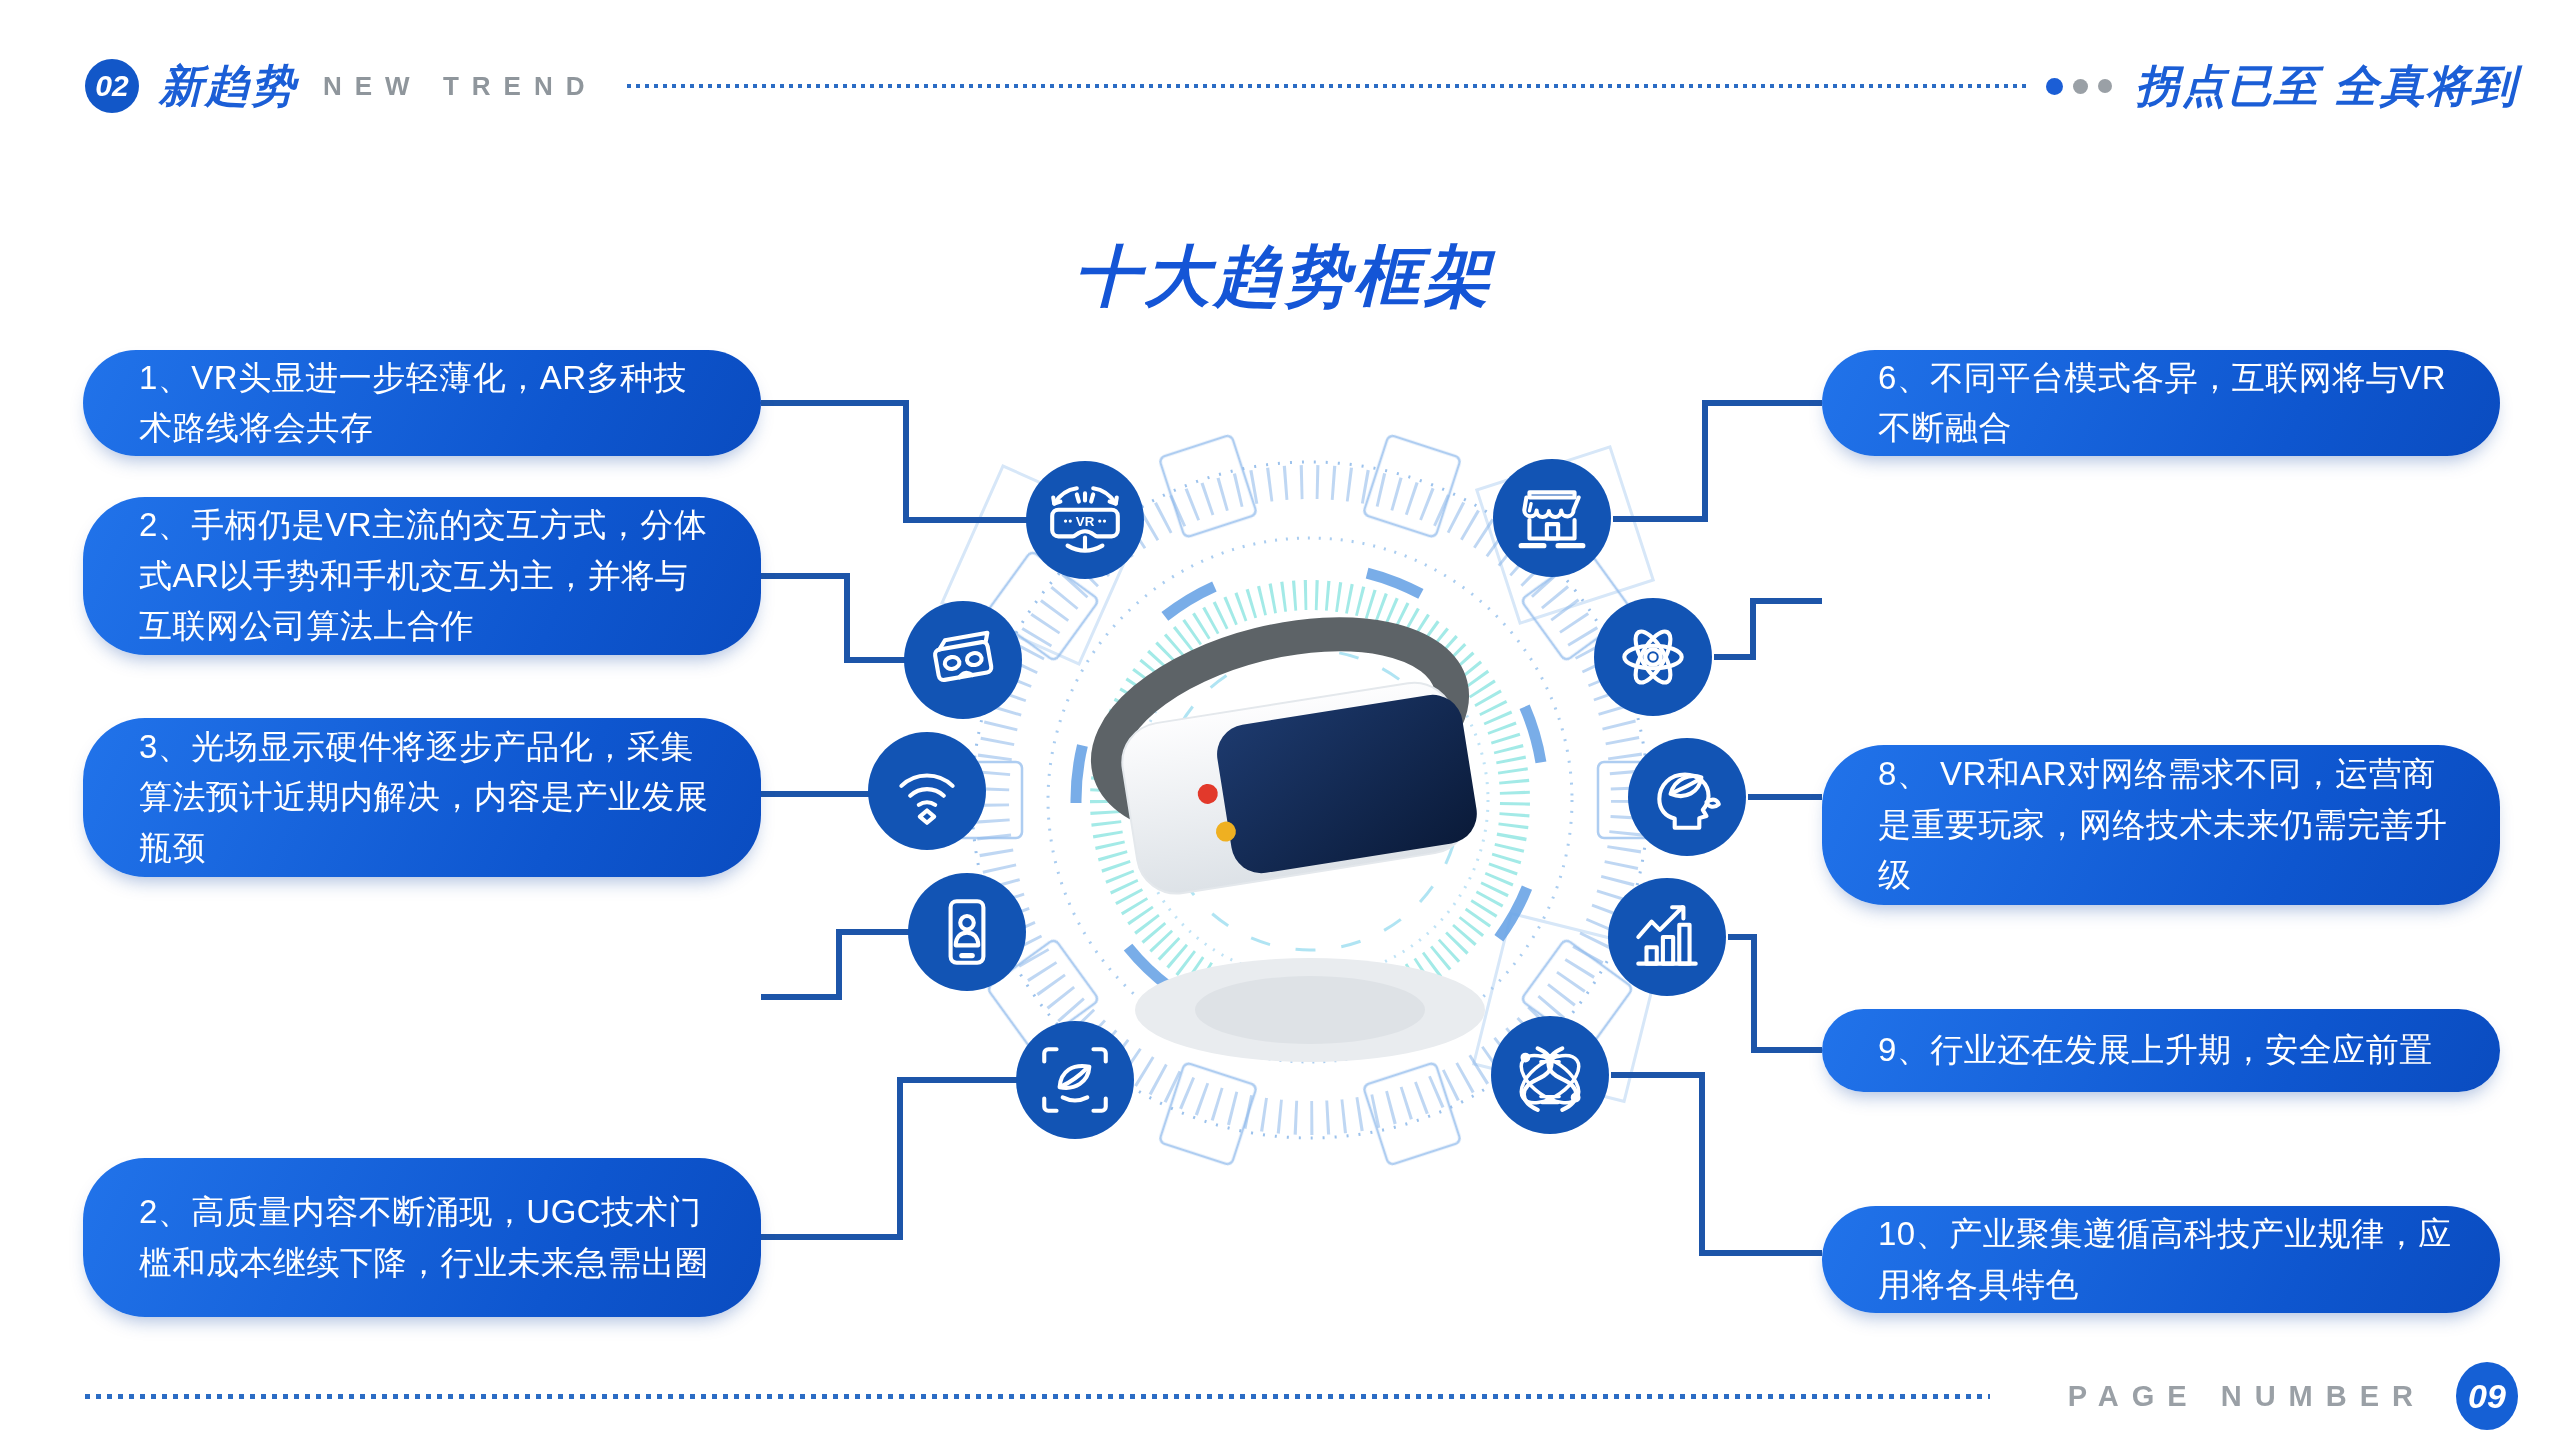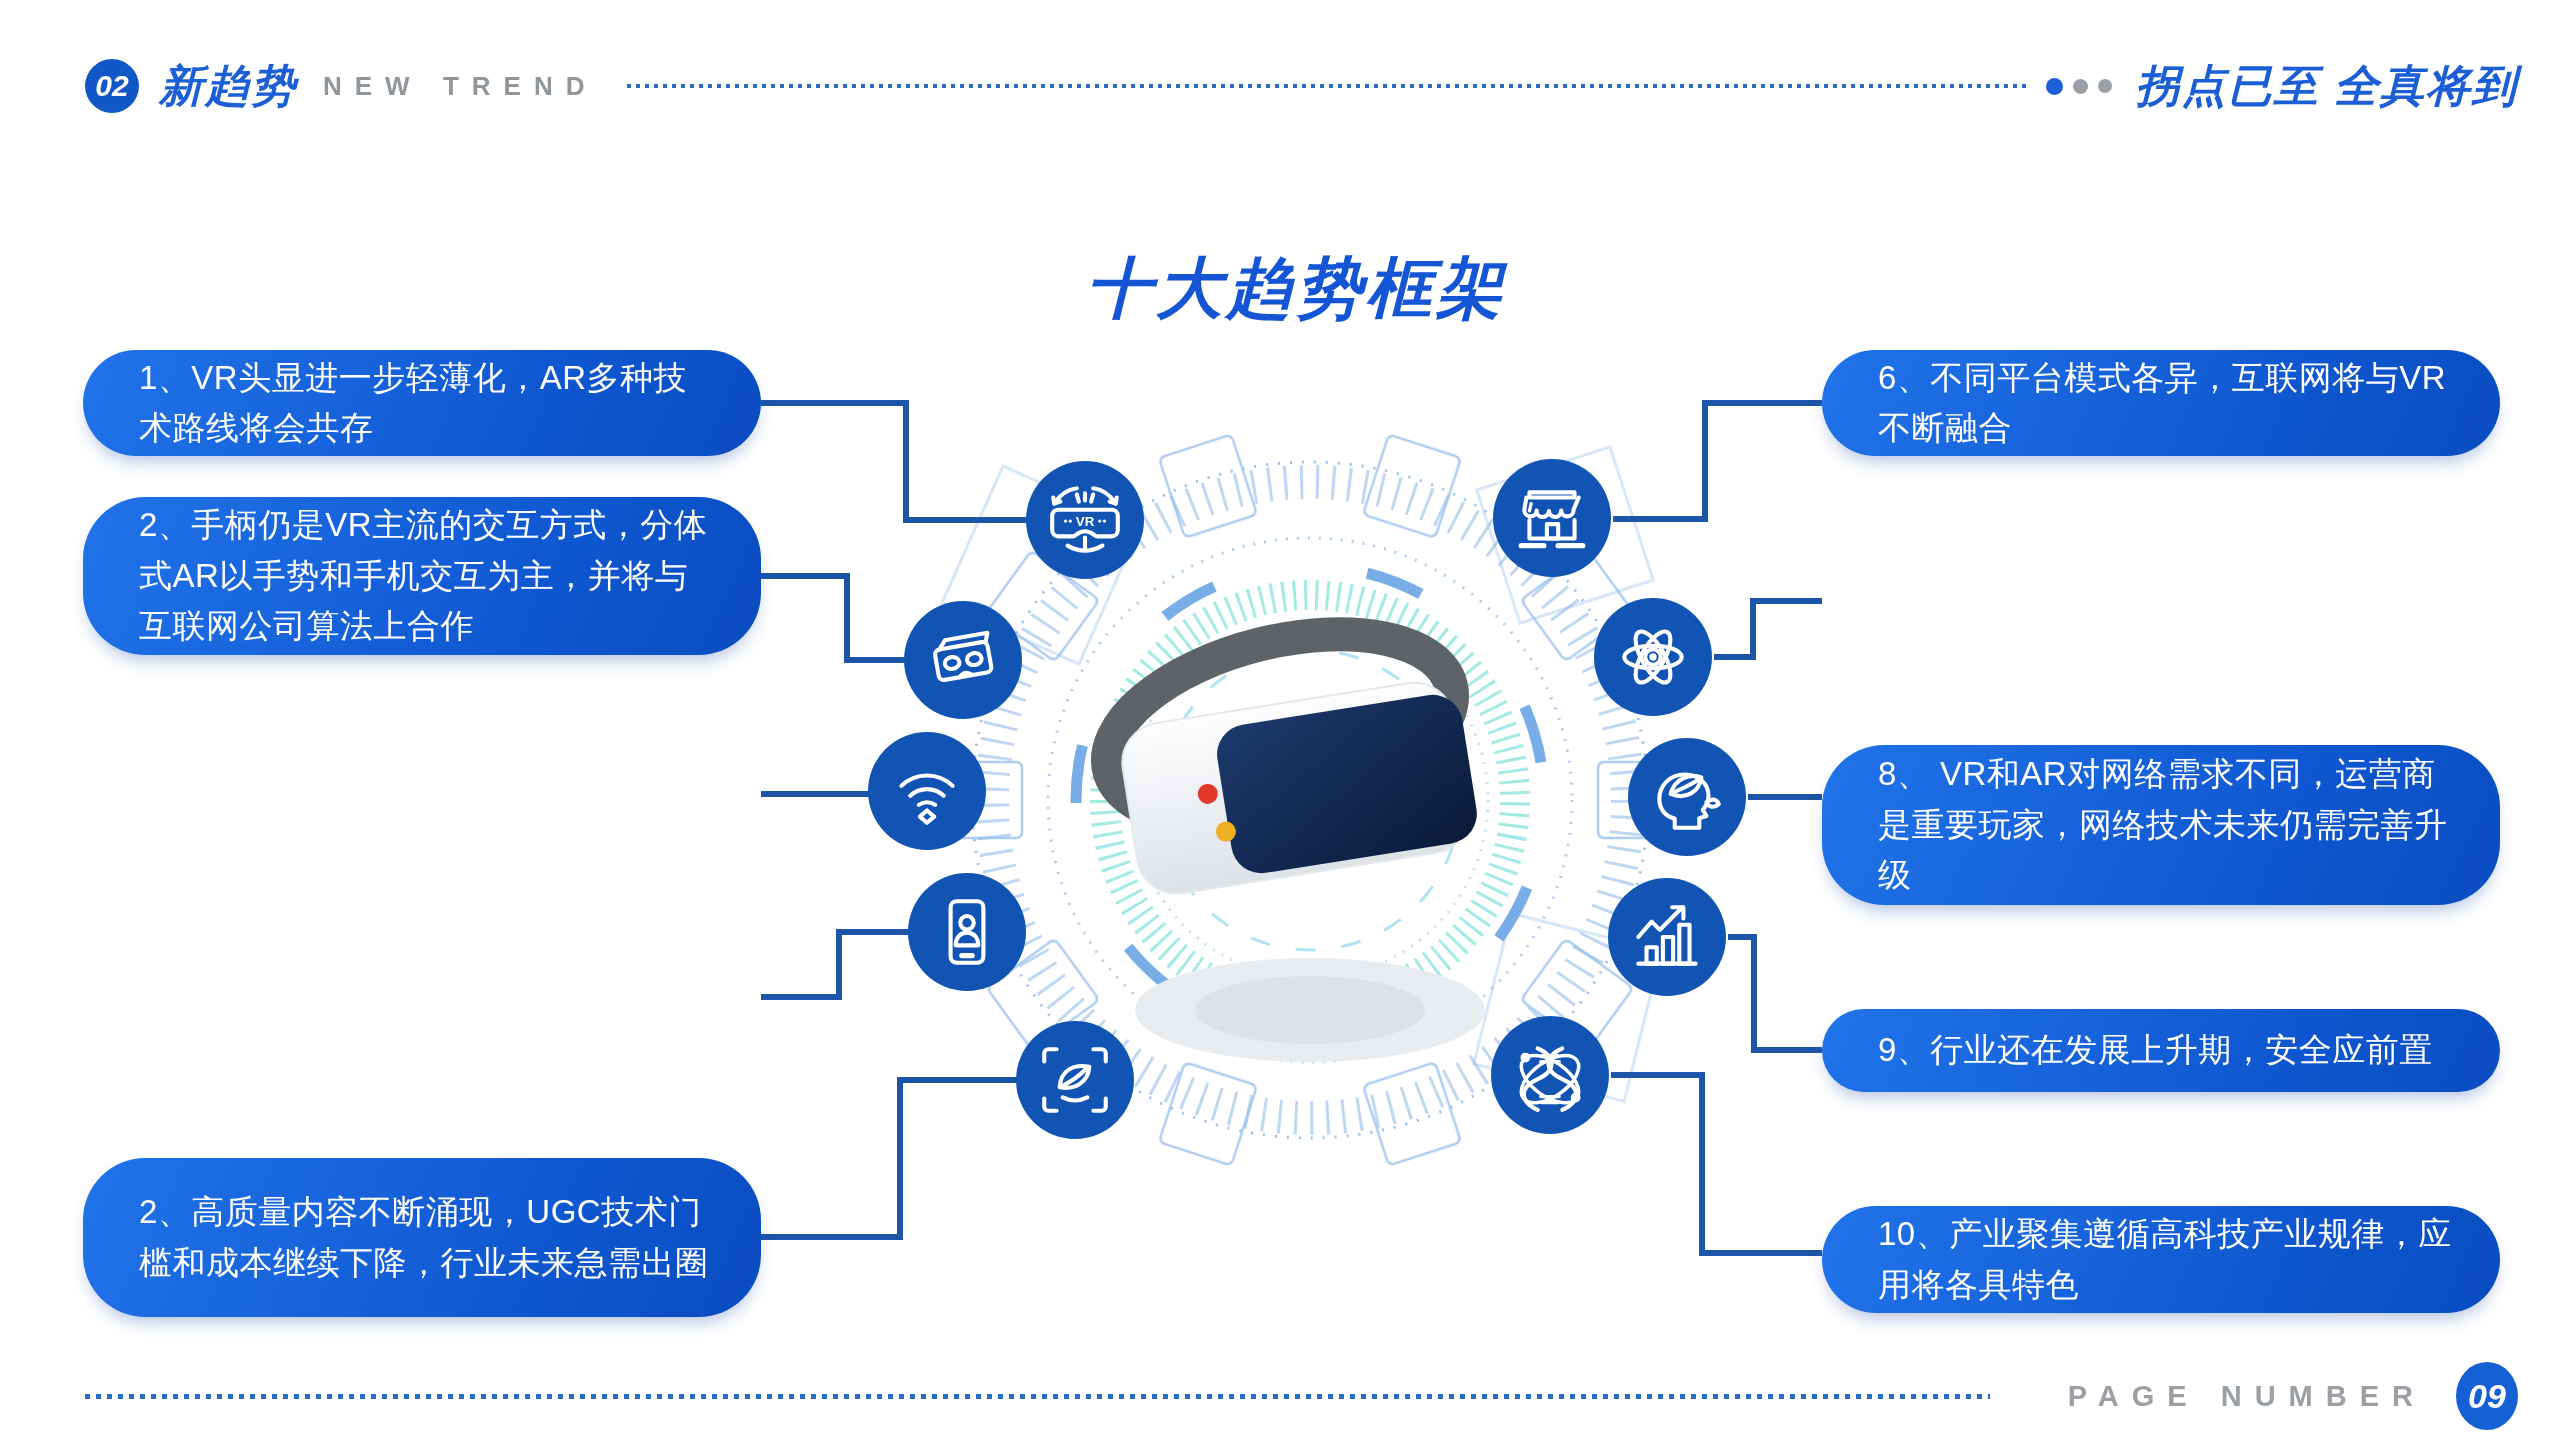--- a/index.html
+++ b/index.html
@@ -15,21 +15,21 @@
   .sec-en{color:#8f969c;font-size:26px;font-weight:bold;letter-spacing:13px;margin-left:26px;flex:0 0 auto;}
   .h-dotline{flex:1 1 auto;height:4px;margin:0 18px 0 30px;
     background:repeating-linear-gradient(90deg,#2b6cc4 0 4px,transparent 4px 9px);}
   .h-dots{display:flex;align-items:center;gap:10px;margin-right:24px;flex:0 0 auto;}
   .h-dots i{display:block;border-radius:50%;}
   .h-dots .d1{width:17px;height:17px;background:#1b5ed6;}
   .h-dots .d2{width:15px;height:15px;background:#9aa0a6;}
   .h-dots .d3{width:14px;height:14px;background:#9aa0a6;}
   .slogan{color:#1b5ed6;font-size:44px;font-weight:bold;font-style:italic;letter-spacing:2px;flex:0 0 auto;}
   
-  .page-title{position:absolute;top:228px;left:50%;transform:translateX(-50%);margin:16px;z-index:6;
+  .page-title{position:absolute;top:228px;left:50%;transform:translateX(-50%);margin:4px;z-index:6;
     color:#1455d6;font-size:66px;font-weight:bold;font-style:italic;letter-spacing:4px;white-space:nowrap;}
   
   .trend-box{position:absolute;width:678px;border-radius:62px;display:flex;align-items:center;
     background:linear-gradient(115deg,#2173ea 0%,#0e56cf 70%,#0a4cc0 100%);
     box-shadow:0 10px 18px -6px rgba(16,70,160,.35);
     color:#ffffff;font-size:33px;line-height:1.53;letter-spacing:.5px;
     padding:0 44px 0 56px;box-sizing:border-box;z-index:4;}
   .tb-l{left:83px;}
   .tb-r{left:1822px;}
   
@@ -267,20 +267,23 @@
     </g>
       </svg>
   </div>
 
   <div class="trend-box tb-l" style="top:350px;height:106px;">
     <span>1、VR头显进一步轻薄化，AR多种技术路线将会共存</span>
   </div>
   <div class="trend-box tb-l" style="top:497px;height:158px;">
     <span>2、手柄仍是VR主流的交互方式，分体式AR以手势和手机交互为主，并将与互联网公司算法上合作</span>
   </div>
+  <div class="trend-box tb-l" style="top:718px;height:159px;">
+    <span>3、光场显示硬件将逐步产品化，采集算法预计近期内解决，内容是产业发展瓶颈</span>
+  </div>
   <div class="trend-box tb-l" style="top:1158px;height:159px;">
     <span>2、高质量内容不断涌现，UGC技术门槛和成本继续下降，行业未来急需出圈</span>
   </div>
 
   <div class="trend-box tb-r" style="top:350px;height:106px;">
     <span>6、不同平台模式各异，互联网将与VR不断融合</span>
   </div>
   <div class="trend-box tb-r" style="top:745px;height:160px;">
     <span>8、 VR和AR对网络需求不同，运营商是重要玩家，网络技术未来仍需完善升级</span>
   </div>

